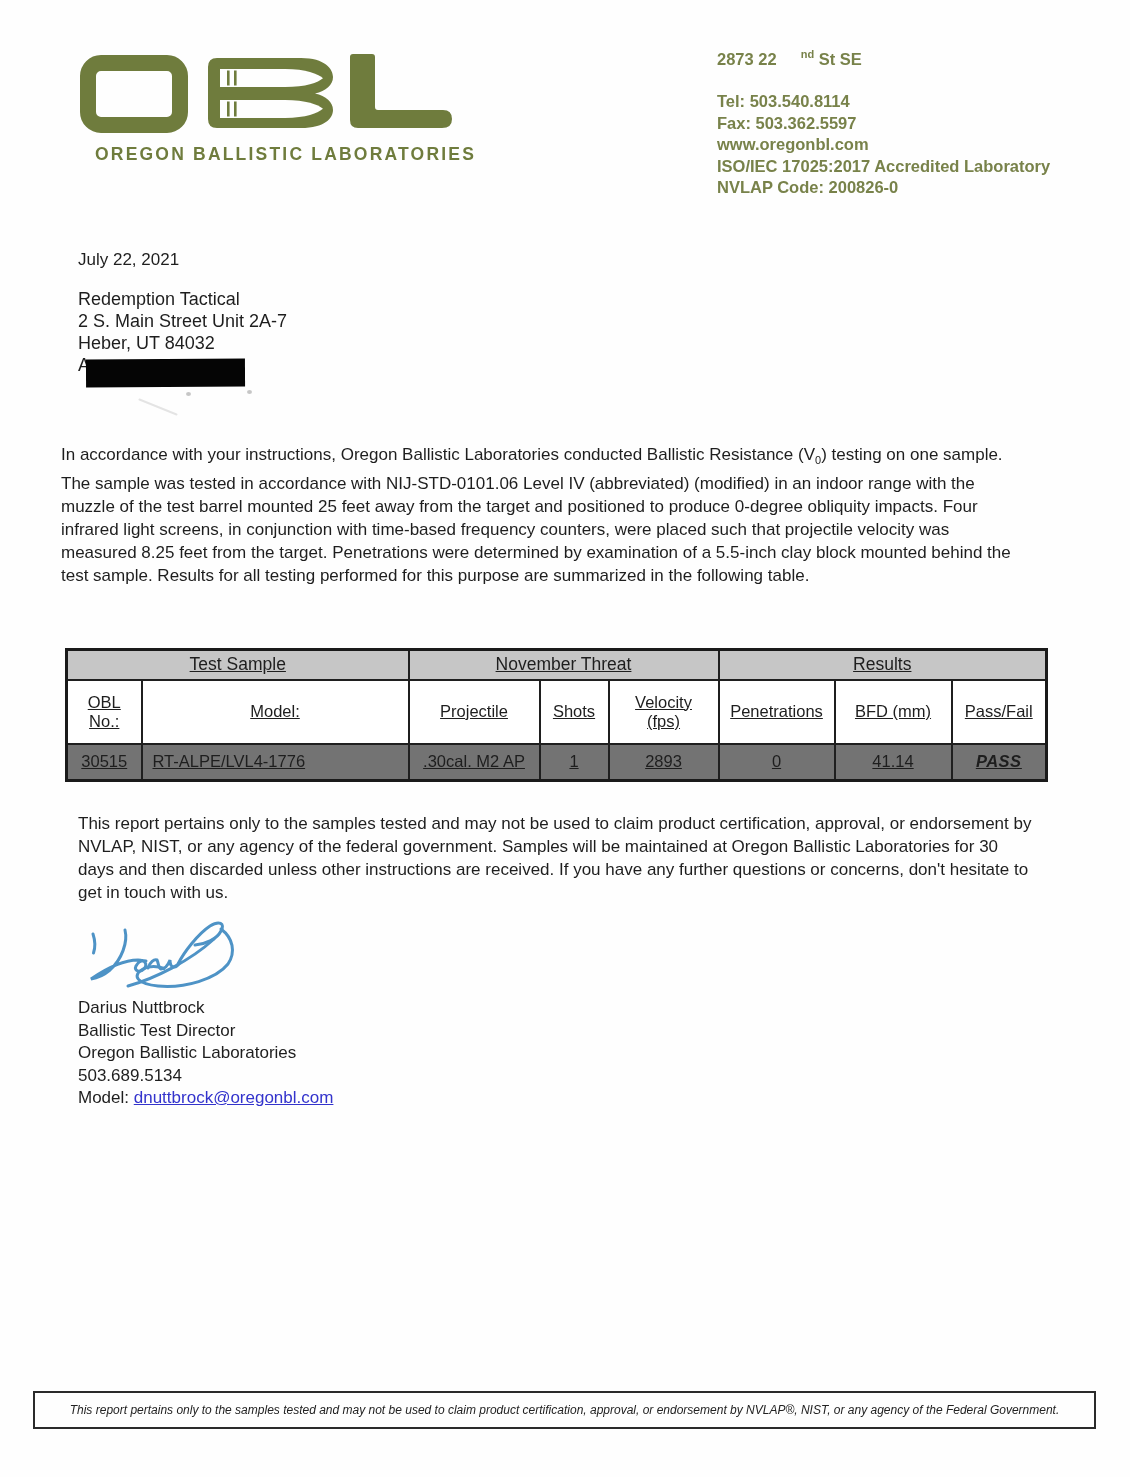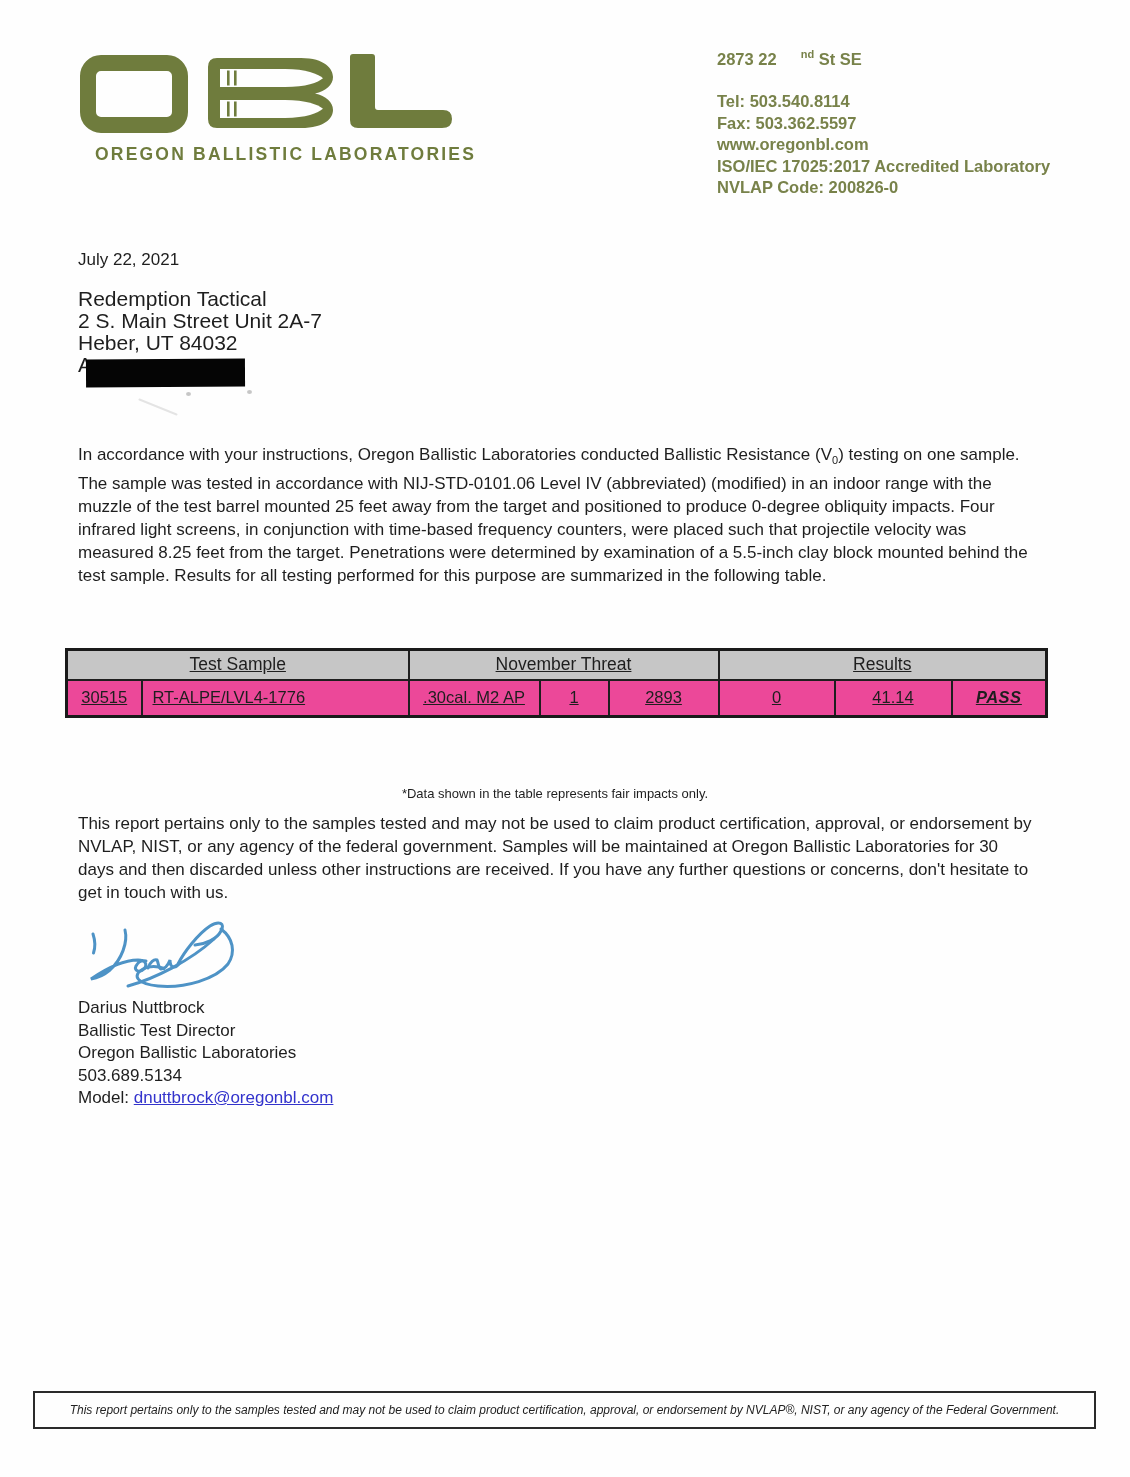--- a/index.html
+++ b/index.html
@@ -16,35 +16,35 @@
     color:#6f7c3d;
   }
   .contact-block {
     position:absolute; left:717px; top:44px;
     font-size:16.5px; font-weight:bold; line-height:21.5px; color:#78824a;
   }
   .contact-block .gap { height:21px; }
   .contact-block sup { font-size:11px;padding-left:24px; }
   
   .date { position:absolute; left:78px; top:250px; font-size:17px; }
-  .recipient { position:absolute; left:78px; top:288px; font-size:21px; line-height:22px; }
+  .recipient { position:absolute; left:78px; top:288px; font-size:18px; line-height:22px; }
   .redaction {
     position:absolute; left:86px; top:359px; width:159px; height:28px;
     background:#050505; transform:rotate(-0.3deg);
   }
-  .body-copy { position:absolute; left:78px; top:443px; width:960px; font-size:17px; line-height:23px; }
+  .body-copy { position:absolute; left:61px; top:443px; width:960px; font-size:17px; line-height:23px; }
   .para3 { position:absolute; left:78px; top:812px; width:960px; font-size:17px; line-height:23px; }
   
   .results { position:absolute; left:65px; top:648px; }
   table { border-collapse:collapse; table-layout:fixed; width:980px; font-size:16.5px;text-decoration:underline; }
   td, th { border:2px solid #1f1f1f; text-align:center; vertical-align:middle; font-weight:normal; }
   table { border:3px solid #1a1a1a; }
   tr.group-row th { background:#c6c6c6; height:30px; font-size:17.5px; }
   tr.head-row td { background:#fff; height:64px; }
-  tr.data-row td { background:#ec4899; height:37px; }
+  tr.data-row td { background:#737373; height:37px; }
   td.model-cell { text-align:left; padding-left:10px; }
   .pass { font-weight:bold; font-style:italic; text-decoration:underline; letter-spacing:0.5px; }
   .footnote {
     position:absolute; left:65px; top:786px; width:980px;
     text-align:center; font-size:13px;
   }
   
   .sig-svg { position:absolute; left:80px; top:916px; }
   .sig-block { position:absolute; left:78px; top:997px; font-size:17px; line-height:22.5px; }
   .email-link { color:#3333cc; text-decoration:underline; }
@@ -124,34 +124,43 @@
           <col style="width:116px">
           <col style="width:117px">
           <col style="width:95px">
       </colgroup>
       <tbody>
           <tr class="group-row">
         <th colspan="2">Test Sample</th>
         <th colspan="3">November Threat</th>
         <th colspan="3">Results</th>
       </tr>
+      <tr class="head-row">
+        <td style="padding:0 5px;">OBL No.:</td>
+        <td>Model:</td>
+        <td>Projectile</td>
+        <td>Shots</td>
+        <td style="padding:0 14px;">Velocity (fps)</td>
+        <td>Penetrations</td>
+        <td>BFD (mm)</td>
+        <td>Pass/Fail</td>
+      </tr>
       <tr class="data-row">
         <td>30515</td>
         <td class="model-cell">RT-ALPE/LVL4-1776</td>
         <td>.30cal. M2 AP</td>
         <td>1</td>
         <td>2893</td>
         <td>0</td>
         <td>41.14</td>
         <td><span class="pass">PASS</span></td>
       </tr>
     </tbody>
       </table>
   </div>
-  <div class="footnote">*Data shown in the table represents fair impacts only.</div>
 
   <div class="para3">This report pertains only to the samples tested and may not be used to claim product certification, approval, or endorsement by NVLAP, NIST, or any agency of the federal government. Samples will be maintained at Oregon Ballistic Laboratories for 30 days and then discarded unless other instructions are received. If you have any further questions or concerns, don't hesitate to get in touch with us.</div>
 
   <svg class="sig-svg" width="170" height="85" viewBox="0 0 170 85">
     <g fill="none" stroke="#4e93c6" stroke-width="3" stroke-linecap="round">
       <path d="M13,18 C15,24 15.5,31 13.5,37"></path>
       <path d="M45,14 C48,26 42,43 30,54 C24,59 17,62 11,63 C27,52 45,44 58,44 C65,44 68,48 64,53 C60,57 53.5,55 56,50 C58,46 62,44 66,45"></path>
       <path d="M68,52 C70,46 74,43 77,44 C79,48 78,52 81,53 C85,53 88,49 90,44 C90,48 91,51 94,51 C97,51 99,48 100,46"></path>
       <path d="M98,48 C104,36 118,18 130,10 C139,4.5 145.5,7 141,15 C137,23 126,28 115,29"></path>
       <path d="M141,13 C153,22 156,36 148,48 C136,63 105,72.5 78,70 C58,68 51,60 63,53 C69,49.5 78,50 84,52.5"></path>

